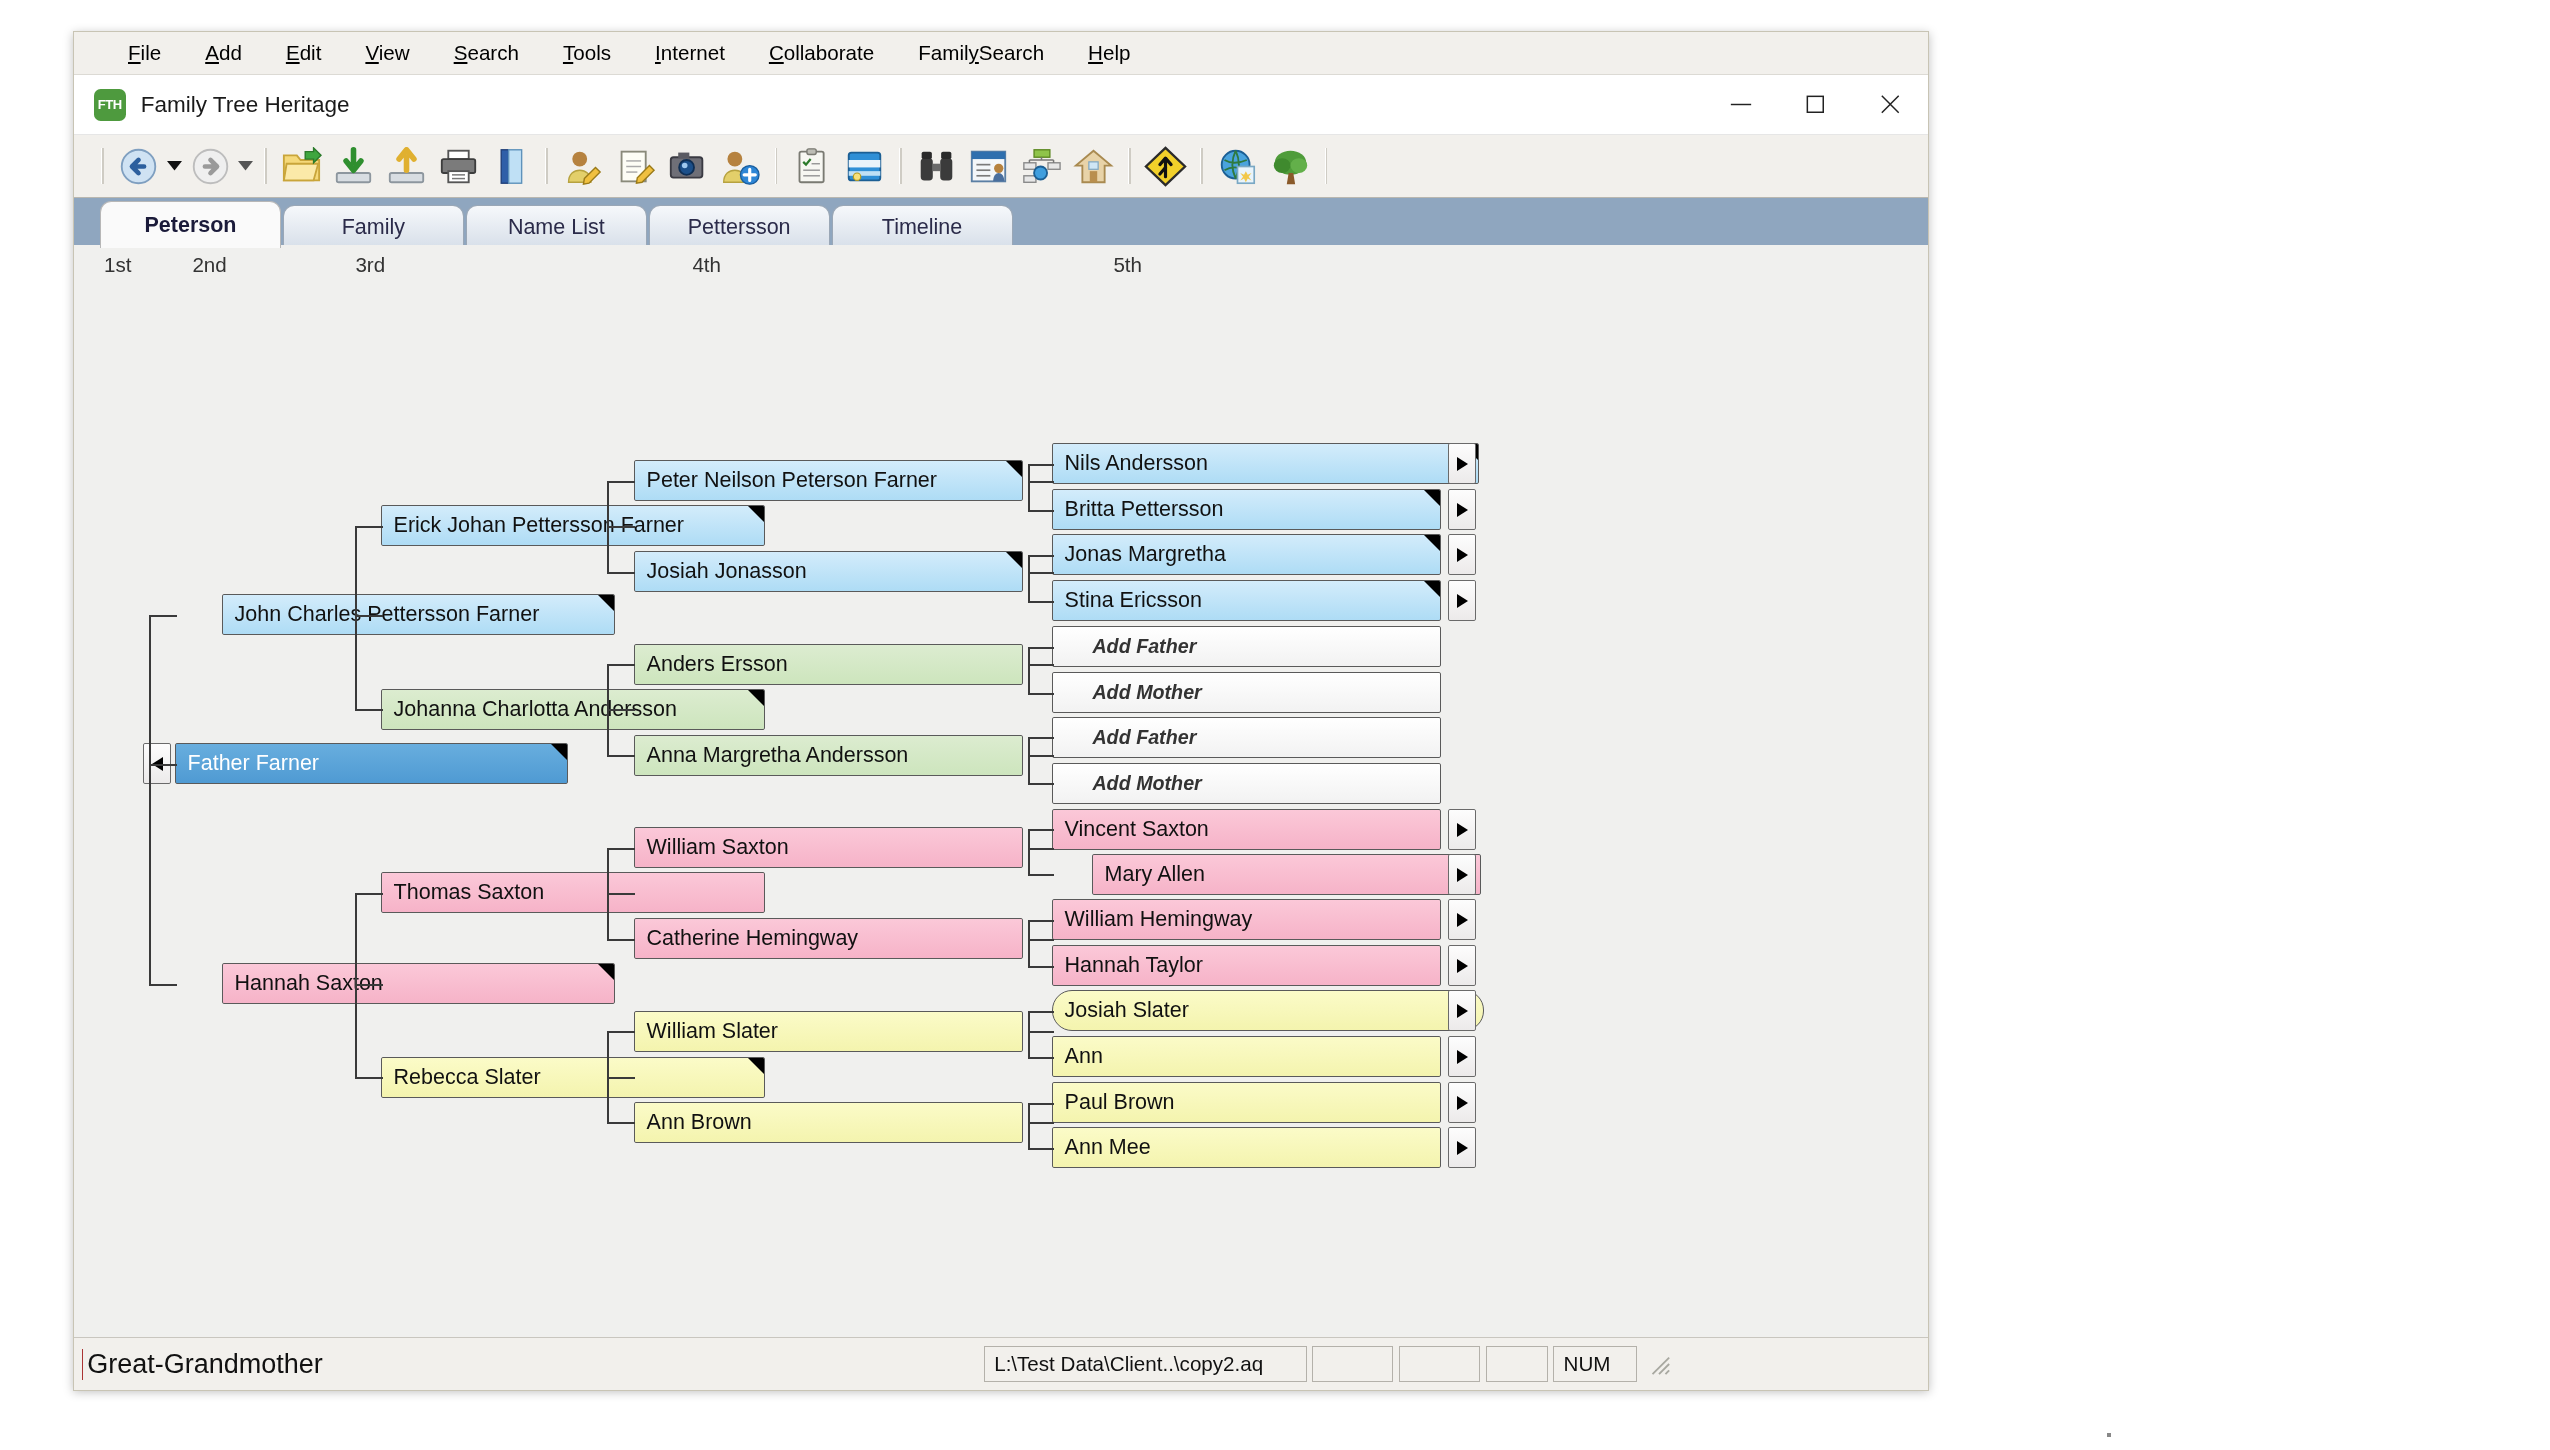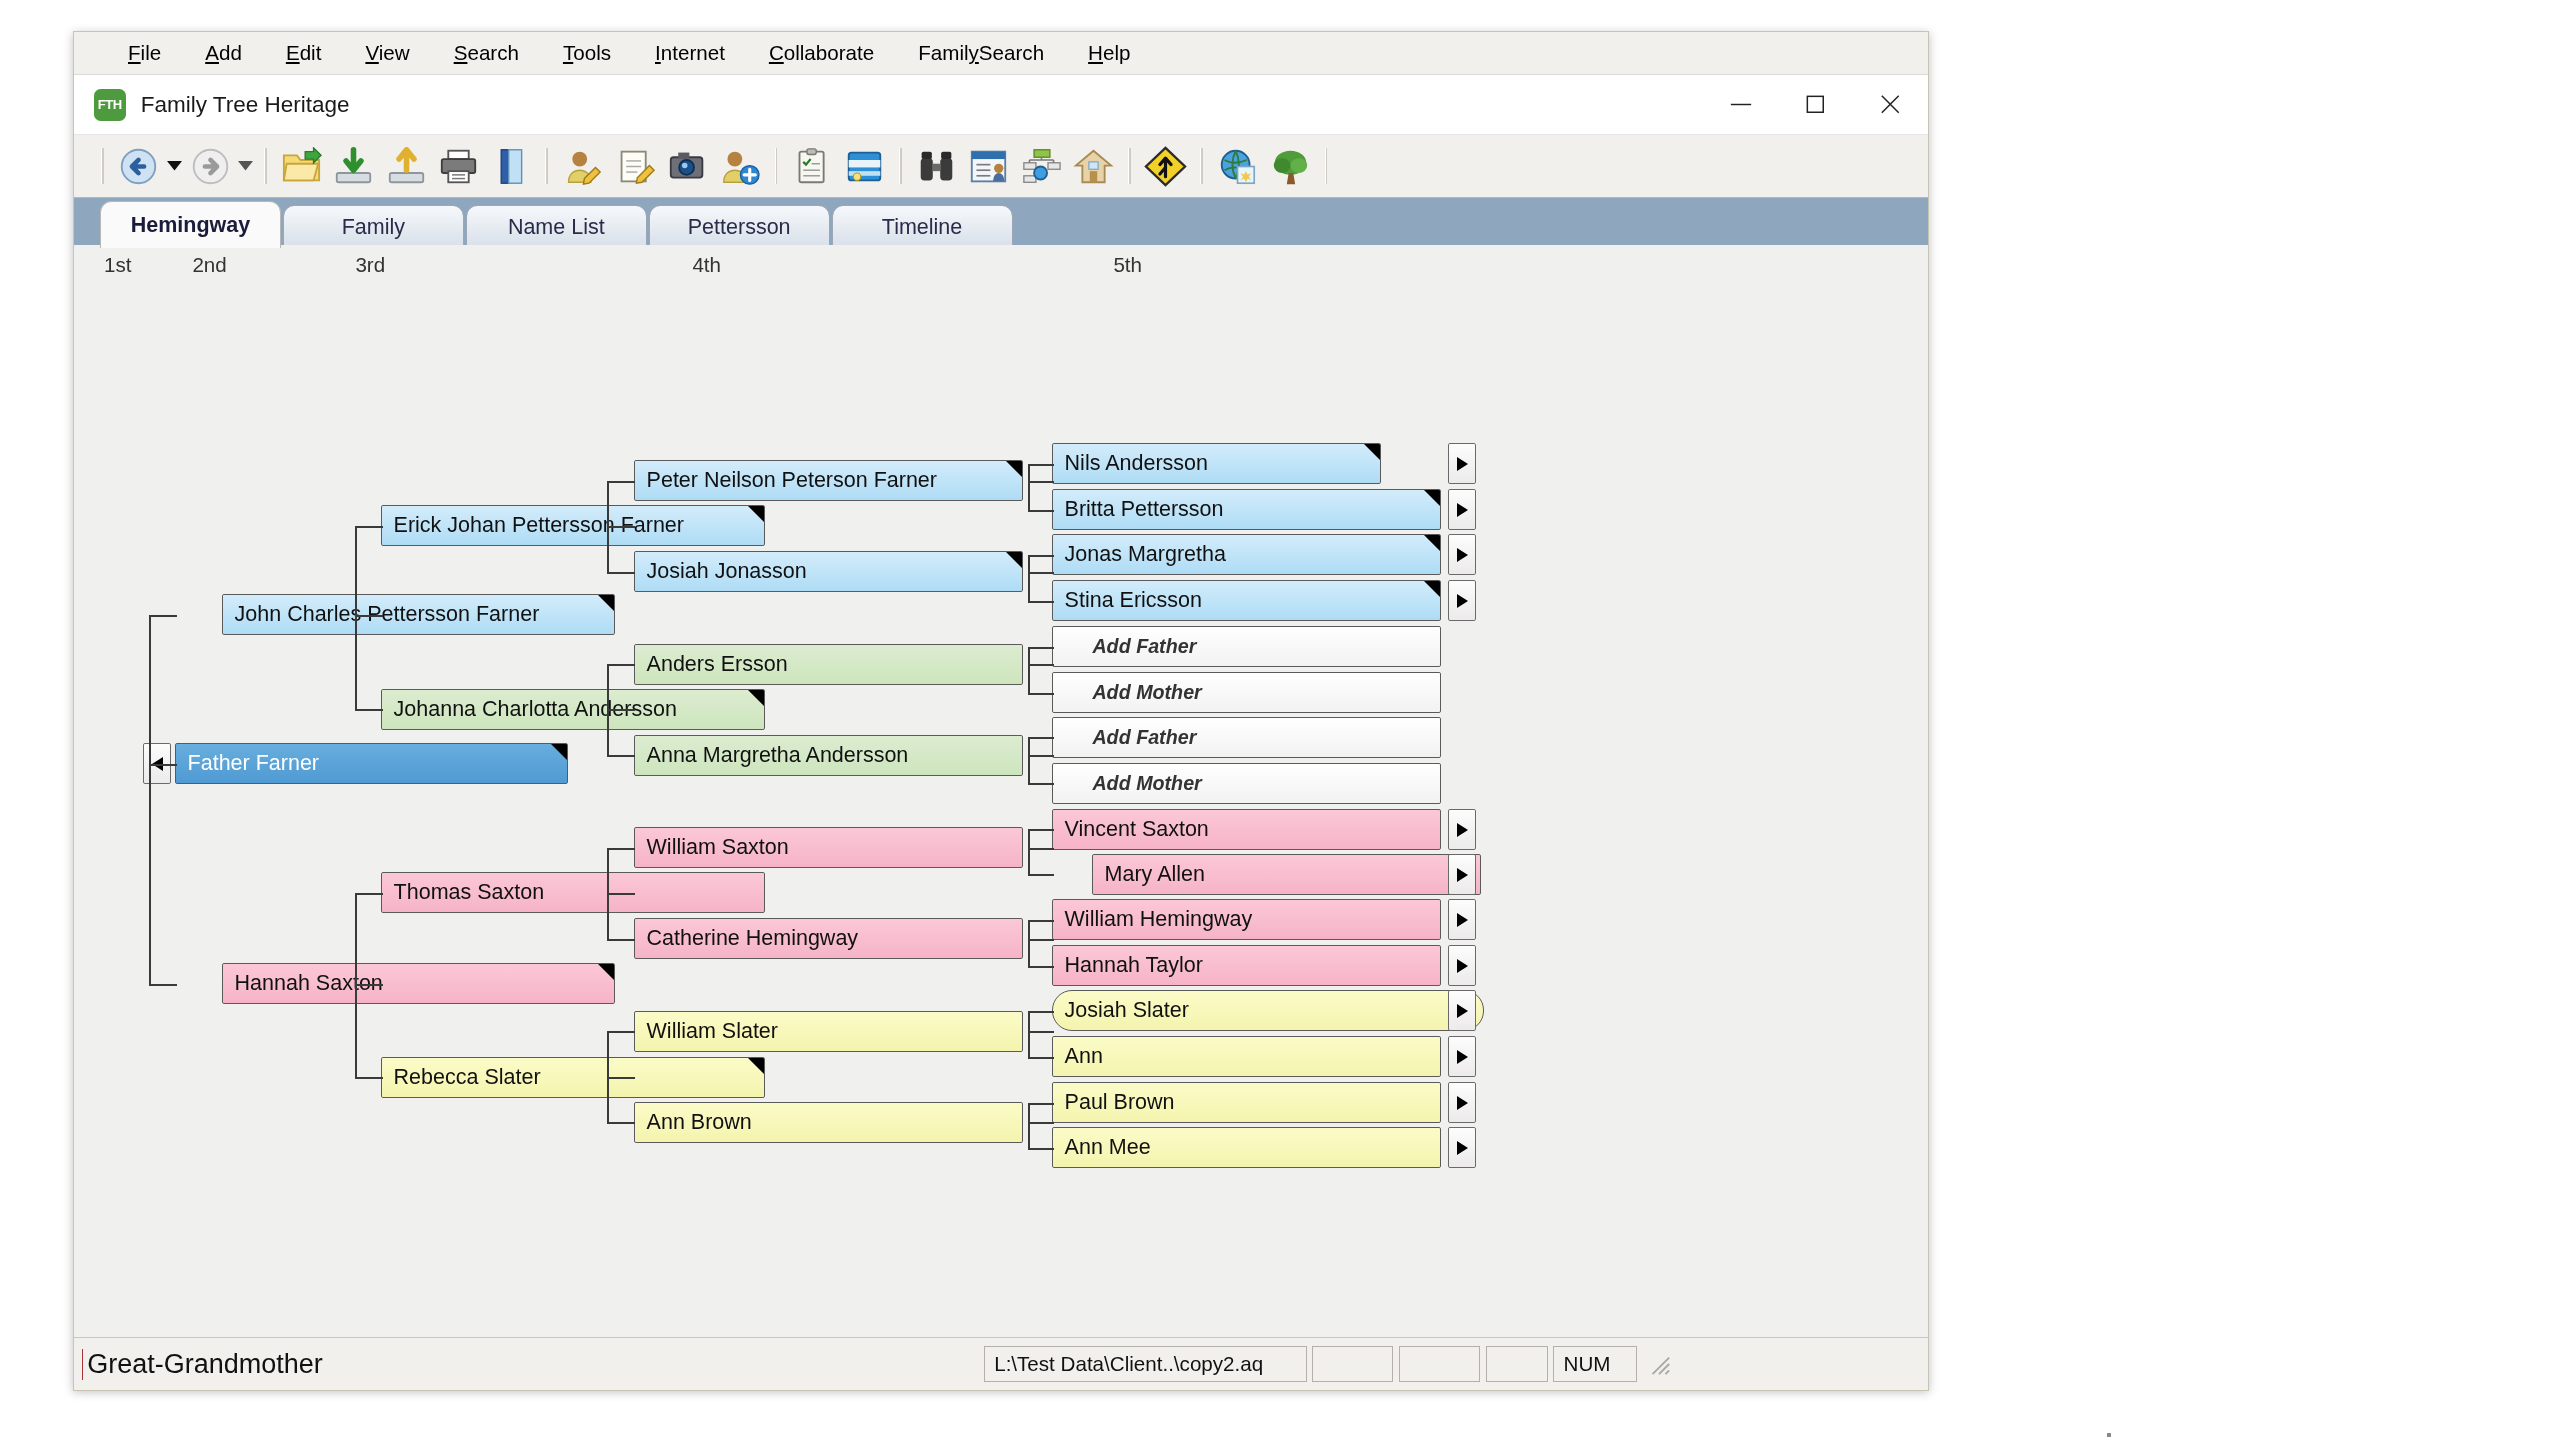--- a/index.html
+++ b/index.html
@@ -302,21 +302,21 @@
         <ellipse cx="13" cy="20" rx="9" ry="8" fill="#3f8a2e"></ellipse>
         <ellipse cx="31" cy="20" rx="9" ry="8" fill="#63b04a"></ellipse>
         <path d="M20 28 h5 l2 12 h-9 z" fill="#8a5a2a"></path>
       </svg>
     </div>
     <div class="tb-sep"></div>
   </div>
 
   <div id="tabstrip">
       <div class="tab active">
-        <span>Hemingway</span>
+        <span>Peterson</span>
       </div>
       <div class="tab">
         <span>Family</span>
       </div>
       <div class="tab">
         <span>Name List</span>
       </div>
       <div class="tab">
         <span>Pettersson</span>
       </div>
@@ -384,21 +384,21 @@
           </div>
           <div class="node pink" style="left: 551px; top: 673px; width: 389px;">
             <span>Catherine Hemingway</span>
           </div>
           <div class="node yellow" style="left: 551px; top: 766px; width: 389px;">
             <span>William Slater</span>
           </div>
           <div class="node yellow" style="left: 551px; top: 857px; width: 389px;">
             <span>Ann Brown</span>
           </div>
-          <div class="node blue" style="left: 969px; top: 198px; width: 329px;">
+          <div class="node blue" style="left: 969px; top: 198px; width: 427px;">
             <span>Nils Andersson</span>
             <span class="dogear"></span>
           </div>
           <div class="navbtn" style="left: 1365px; top: 198px;">
             <span class="tri-r"></span>
           </div>
           <div class="node blue" style="left: 969px; top: 244px; width: 389px;">
             <span>Britta Pettersson</span>
             <span class="dogear"></span>
           </div>

